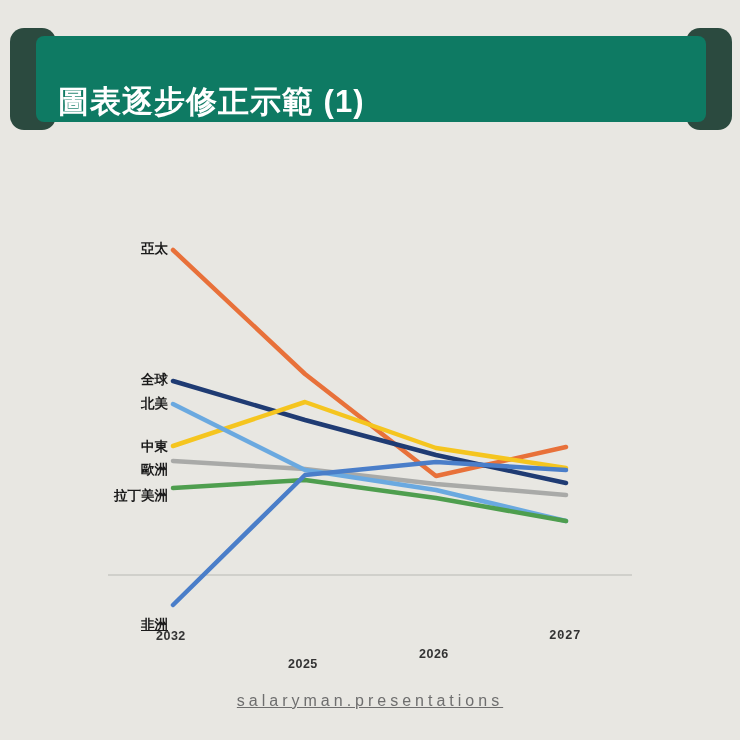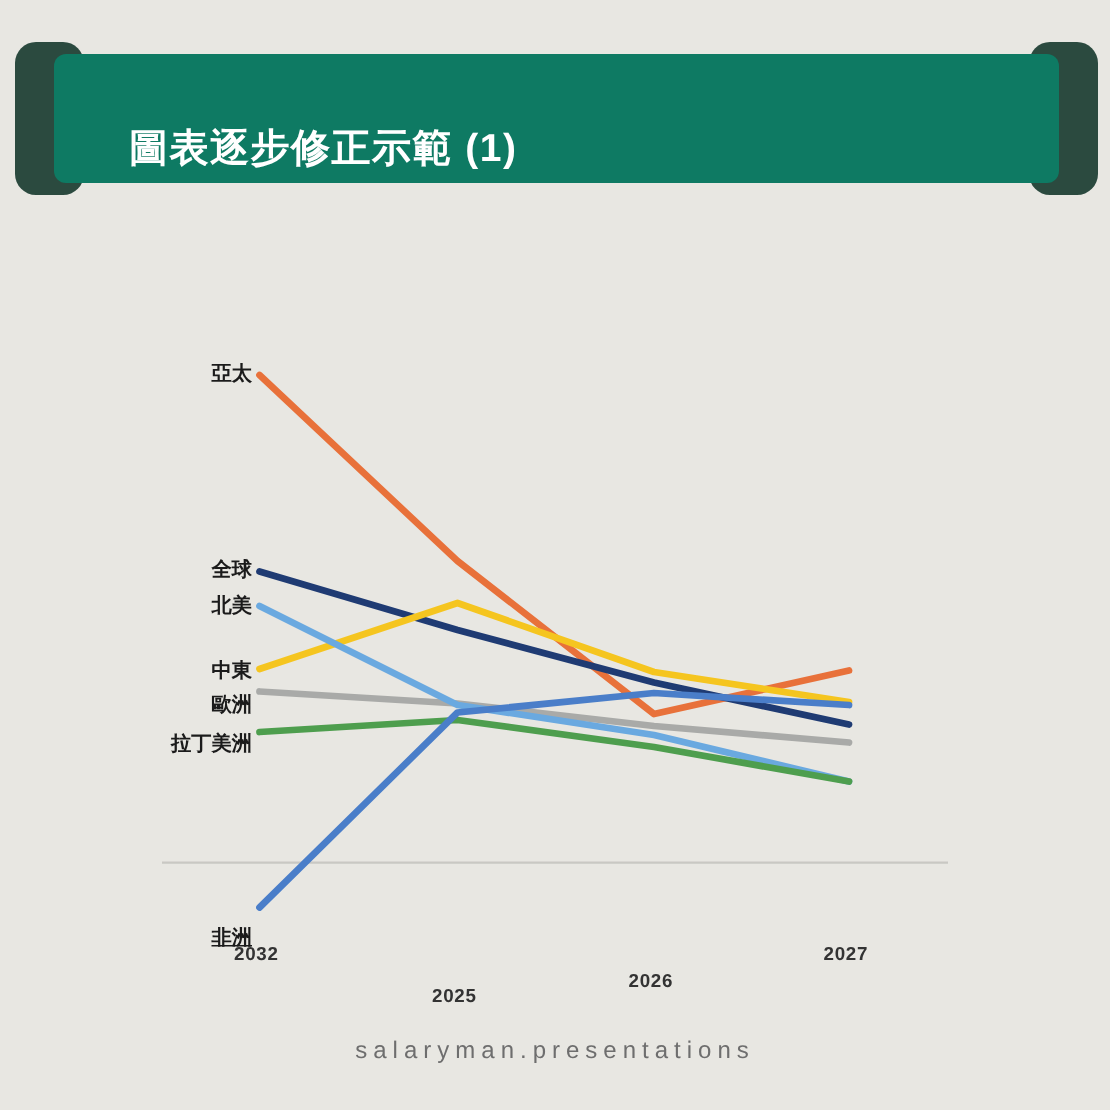--- a/index.html
+++ b/index.html
@@ -19,41 +19,41 @@
   .header-tab-right{
     position:absolute;left:686px;top:0;width:46px;height:102px;
     background:#2b4a3f;border-radius:14px;
   }
   .header-bar{
     position:absolute;left:36px;top:8px;width:670px;height:86px;
     background:#0e7a63;border-radius:8px;
   }
   .header-title{
     position:absolute;left:58px;top:53px;
-    font-size:26px;font-weight:bold;color:#ffffff;letter-spacing:1px;
+    font-size:31px;font-weight:bold;color:#ffffff;letter-spacing:1px;
     white-space:nowrap;
-    margin-left:28px;
   }
   
   .chart-area{position:absolute;left:0;top:150px;width:616px;height:520px;}
   svg{display:block;}
   .series-label{
     position:absolute;
     font-size:13.5px;color:#1b1b1b;font-weight:bold;
     white-space:nowrap;text-align:right;
   }
   .x-label{
     position:absolute;
     font-size:12.5px;color:#333;font-weight:bold;letter-spacing:.5px;
   }
   
   .footer{
     position:absolute;left:0;top:692px;width:740px;
     text-align:center;font-size:16px;color:#6e6e6e;
     letter-spacing:4px;
+    text-decoration:underline;
   }
 </style>
 </head>
 <body>
 
 <div class="header-wrap">
   <div class="header-tab-left"></div>
   <div class="header-tab-right"></div>
   <div class="header-bar"></div>
   <div class="header-title">圖表逐步修正示範 (1)</div>
@@ -83,16 +83,16 @@
   <div class="series-label" style="left:58px;top:221px;width:110px;">全球</div>
   <div class="series-label" style="left:58px;top:245px;width:110px;text-align:right;">北美</div>
   <div class="series-label" style="left:58px;top:288px;width:110px;">中東</div>
   <div class="series-label" style="left:58px;top:311px;width:110px;">歐洲</div>
   <div class="series-label" style="left:48px;top:337px;width:120px;">拉丁美洲</div>
   <div class="series-label" style="left:58px;top:466px;width:110px;text-decoration:underline;">非洲</div>
 
   <div class="x-label" style="left:156px;top:479px;">2032</div>
   <div class="x-label" style="left:288px;top:507px;">2025</div>
   <div class="x-label" style="left:419px;top:497px;">2026</div>
-  <div class="x-label" style="left:549px;top:479px;">2027</div>
+  <div class="x-label" style="left:549px;top:479px;font-family:Liberation Mono, monospace;">2027</div>
 </div>
 
 <div class="footer">salaryman.presentations</div>
 
 </body></html>

